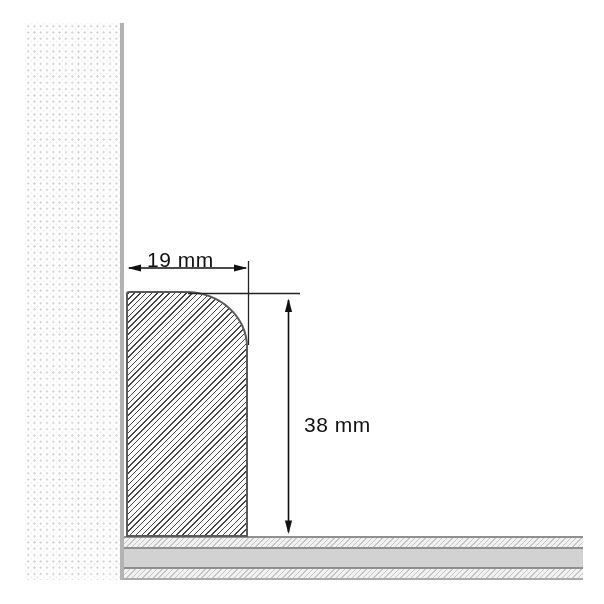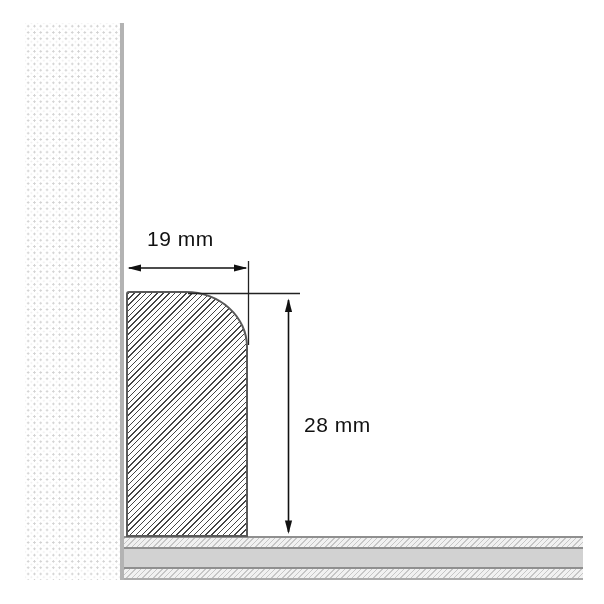--- a/index.html
+++ b/index.html
@@ -83,21 +83,21 @@
   }
 
   .dim-label {
     position: absolute;
     color: #111111;
     font-size: 21px;
     line-height: 1;
     white-space: nowrap;
     letter-spacing: 0.5px;
   }
-  .dim-label-width  { left: 147px; top: 228px; text-align: right; }
+  .dim-label-width  { left: 147px; top: 249px; text-align: right; }
   .dim-label-height { left: 304px; top: 414px; }
 </style>
 </head>
 <body>
 
 <div id="stage">
 
   <div class="wall-texture"></div>
   <div class="wall-line"></div>
 
@@ -122,15 +122,15 @@
     <line x1="248.5" y1="261" x2="248.5" y2="345" stroke="#222222" stroke-width="1.3"></line>
 
     <line x1="188" y1="293.5" x2="300" y2="293.5" stroke="#222222" stroke-width="1.3"></line>
 
     <line x1="288.5" y1="300" x2="288.5" y2="532" stroke="#111111" stroke-width="1.6"></line>
     <polygon points="288.5,298.5 284.9,312 292.1,312" fill="#111111"></polygon>
     <polygon points="288.5,534 284.9,520.5 292.1,520.5" fill="#111111"></polygon>
   </svg>
 
   <div class="dim-label dim-label-width">19 mm</div>
-  <div class="dim-label dim-label-height">28 mm</div>
+  <div class="dim-label dim-label-height">38 mm</div>
 
 </div>
 
 </body></html>

